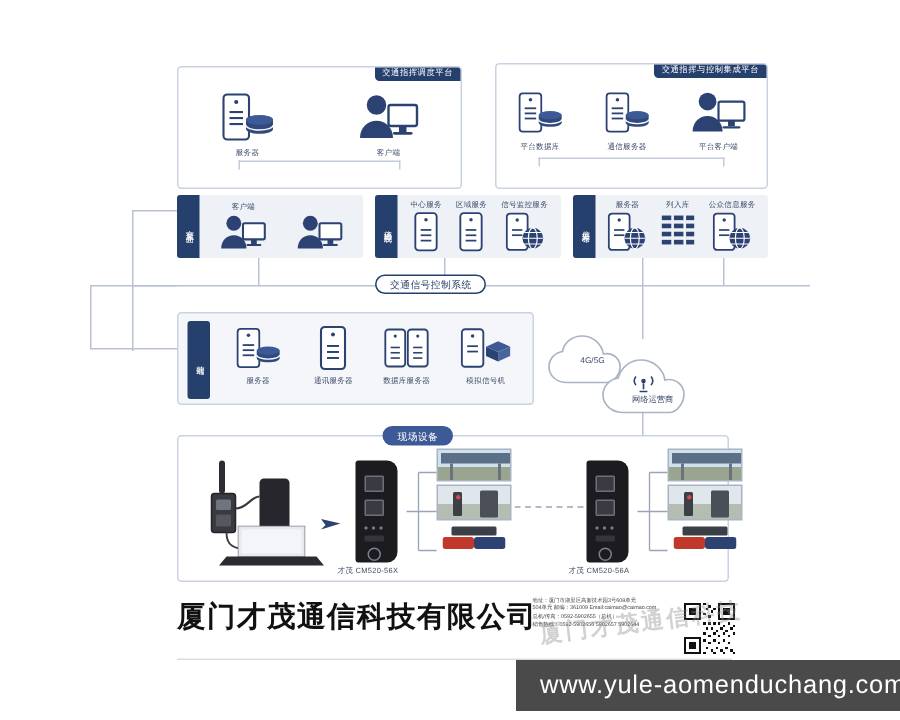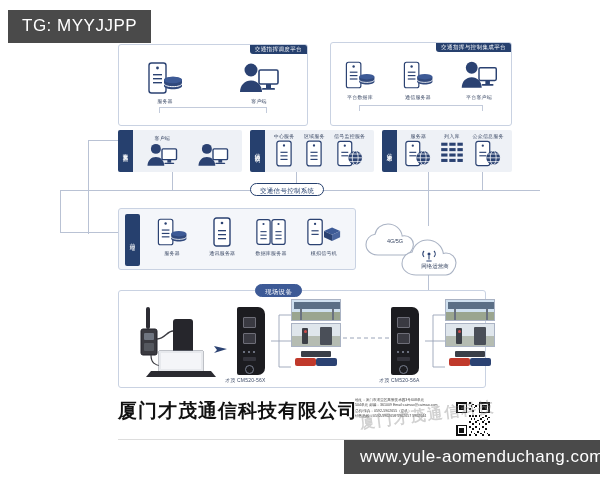--- a/index.html
+++ b/index.html
@@ -146,21 +146,20 @@
     transform: rotate(-7deg); transform-origin: left center;
     font-weight: bold;
   }
   .sep { position:absolute; left:118px; top:47px; width:370px; height:1px; background:#ddd; }
 </style>
 </head>
 <body>
 
 <div id="page">
 
-  <div class="wm-badge" id="wm-top">TG: MYYJJPP</div>
 
   <div id="diagram">
 
     <div class="conn v" style="left:88px; top:108px; height:94px;"></div>
     <div class="conn h" style="left:88px; top:108px; width:30px;"></div>
     <div class="conn h" style="left:88px; top:158px; width:30px;"></div>
     <div class="conn v" style="left:482px; top:108px; height:50px;"></div>
     <div class="conn h" style="left:452px; top:108px; width:30px;"></div>
     <div class="conn h" style="left:60px; top:158px; width:480px;"></div>
     <div class="conn v" style="left:172px; top:138px; height:20px;"></div>

